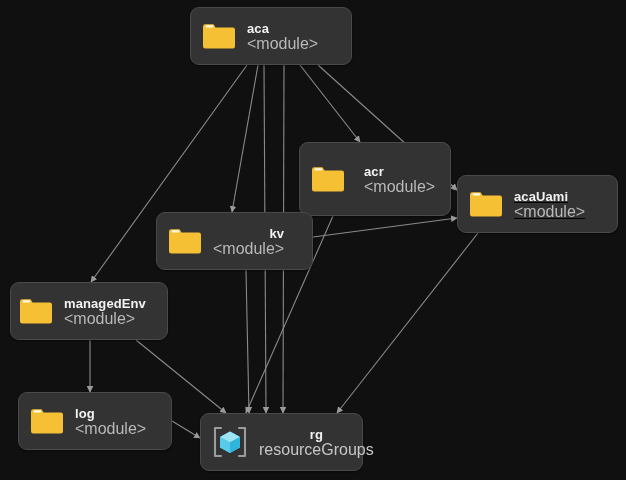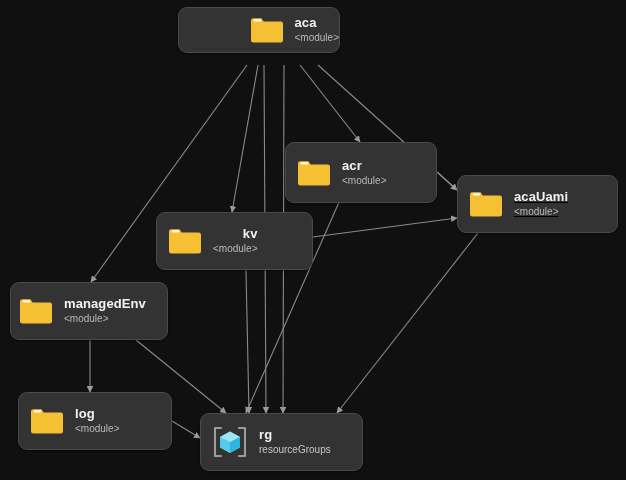--- a/index.html
+++ b/index.html
@@ -39,21 +39,21 @@
     padding-left:11px;
     box-shadow:0 1px 2px rgba(0,0,0,.5);
   }
   .icon-wrap{flex:0 0 auto;display:flex;align-items:center;justify-content:center;}
   .labels{margin-left:11px;display:flex;flex-direction:column;justify-content:center;}
   .title{
     color:#f2f2f2;font-size:13px;font-weight:bold;line-height:15px;
     letter-spacing:.1px;
   }
   .subtitle{
-    color:#b9b9b9;font-size:10px;line-height:14px;margin-top:1px;
+    color:#b9b9b9;font-size:16px;line-height:14px;margin-top:1px;
   }
   .sub-rg{color:#c7c7c7;}
 </style>
 </head>
 <body>
 
 <div id="canvas">
   <div id="gridmask"></div>
 
   <svg id="edges" viewBox="0 0 626 480" xmlns="http://www.w3.org/2000/svg">
@@ -74,35 +74,35 @@
         <path d="M 313 237 L 457 218"></path>
         <path d="M 246 270 L 249 413"></path>
         <path d="M 478 233 L 337 413"></path>
         <path d="M 90 340 L 90 392"></path>
         <path d="M 136 340 L 226 413"></path>
         <path d="M 172 421 L 200 438"></path>
       </g>
   </svg>
 
   <div id="node-layer">
-      <div class="node" style="left: 178px; top: 7px; width: 162px; height: 46px; justify-content: flex-end;">
+      <div class="node" style="left: 190px; top: 7px; width: 162px; height: 58px;">
         <span class="icon-wrap">
 <svg width="34" height="28" viewBox="0 0 34 28" xmlns="http://www.w3.org/2000/svg">
   <path d="M1 4.5 Q1 2.2 3.3 2.2 L11.5 2.2 L13.6 5.4 L30.7 5.4
            Q33 5.4 33 7.7 L33 24.2 Q33 26.5 30.7 26.5
            L3.3 26.5 Q1 26.5 1 24.2 Z" fill="#f5c033"></path>
   <rect x="3.6" y="3.3" width="7.6" height="2.1" rx="1" fill="#ffffff" opacity=".92"></rect>
 </svg>
         </span>
         <div class="labels">
           <div class="title">aca</div>
           <div class="subtitle">&lt;module&gt;</div>
         </div>
       </div>
-      <div class="node" style="left: 285px; top: 142px; width: 152px; height: 61px;">
+      <div class="node" style="left: 299px; top: 142px; width: 152px; height: 74px; gap: 8px;">
         <span class="icon-wrap">
 <svg width="34" height="28" viewBox="0 0 34 28" xmlns="http://www.w3.org/2000/svg">
   <path d="M1 4.5 Q1 2.2 3.3 2.2 L11.5 2.2 L13.6 5.4 L30.7 5.4
            Q33 5.4 33 7.7 L33 24.2 Q33 26.5 30.7 26.5
            L3.3 26.5 Q1 26.5 1 24.2 Z" fill="#f5c033"></path>
   <rect x="3.6" y="3.3" width="7.6" height="2.1" rx="1" fill="#ffffff" opacity=".92"></rect>
 </svg>
         </span>
         <div class="labels">
           <div class="title">acr</div>
@@ -158,21 +158,21 @@
            Q33 5.4 33 7.7 L33 24.2 Q33 26.5 30.7 26.5
            L3.3 26.5 Q1 26.5 1 24.2 Z" fill="#f5c033"></path>
   <rect x="3.6" y="3.3" width="7.6" height="2.1" rx="1" fill="#ffffff" opacity=".92"></rect>
 </svg>
         </span>
         <div class="labels">
           <div class="title">log</div>
           <div class="subtitle">&lt;module&gt;</div>
         </div>
       </div>
-      <div class="node" style="left: 200px; top: 413px; width: 163px; height: 58px;">
+      <div class="node" style="left: 200px; top: 413px; width: 163px; height: 58px; text-align: center;">
         <span class="icon-wrap">
 <svg width="36" height="34" viewBox="0 0 36 34" xmlns="http://www.w3.org/2000/svg">
   <path d="M9 3 L3 3 L3 31 L9 31" fill="none" stroke="#9c9c9c" stroke-width="2.1" stroke-linecap="round" stroke-linejoin="round"></path>
   <path d="M27 3 L33 3 L33 31 L27 31" fill="none" stroke="#9c9c9c" stroke-width="2.1" stroke-linecap="round" stroke-linejoin="round"></path>
   <path d="M18 6.5 L28 12 L28 22.5 L18 28 L8 22.5 L8 12 Z" fill="#4ec9e8"></path>
   <path d="M18 6.5 L28 12 L18 17.3 L8 12 Z" fill="#9fe4f5"></path>
   <path d="M18 17.3 L28 12 L28 22.5 L18 28 Z" fill="#2fb4dc"></path>
   <path d="M18 17.3 L18 28 L8 22.5 L8 12 Z" fill="#57cbe9"></path>
 </svg>
         </span>

